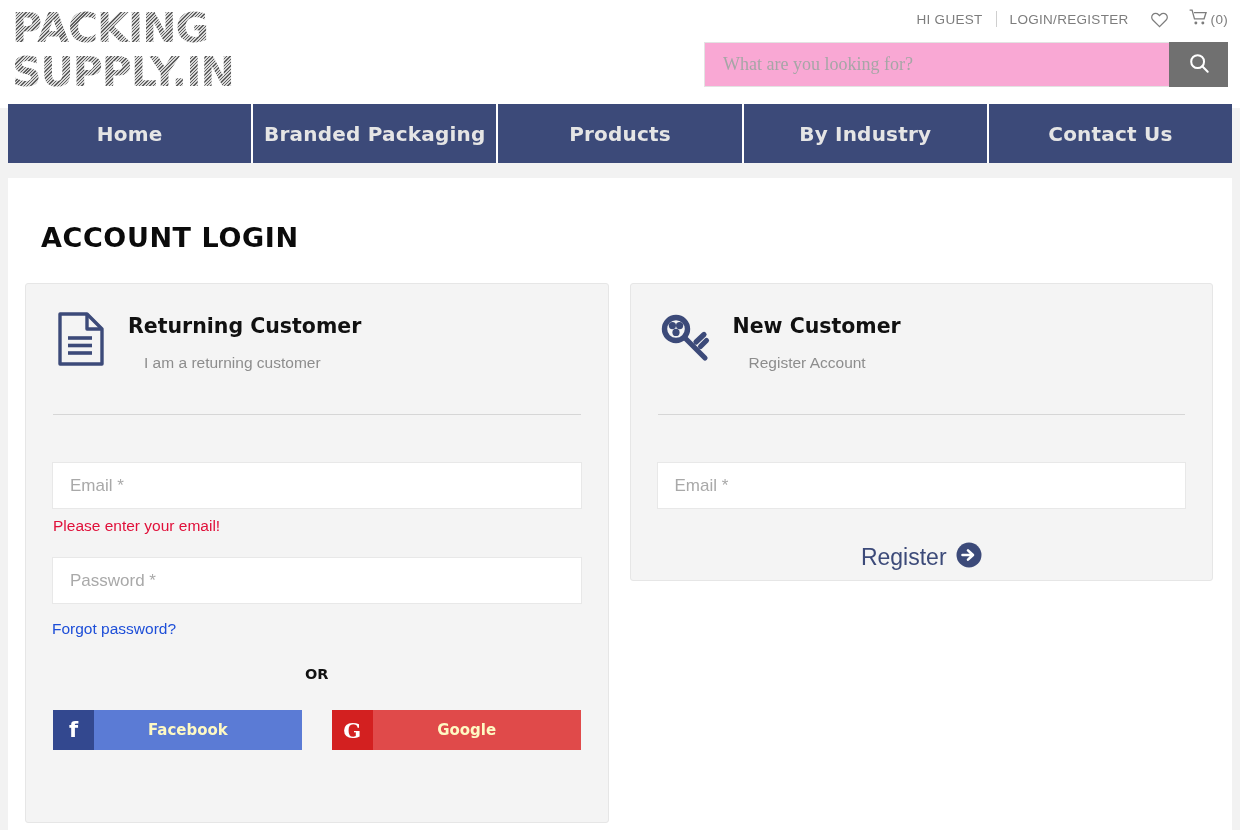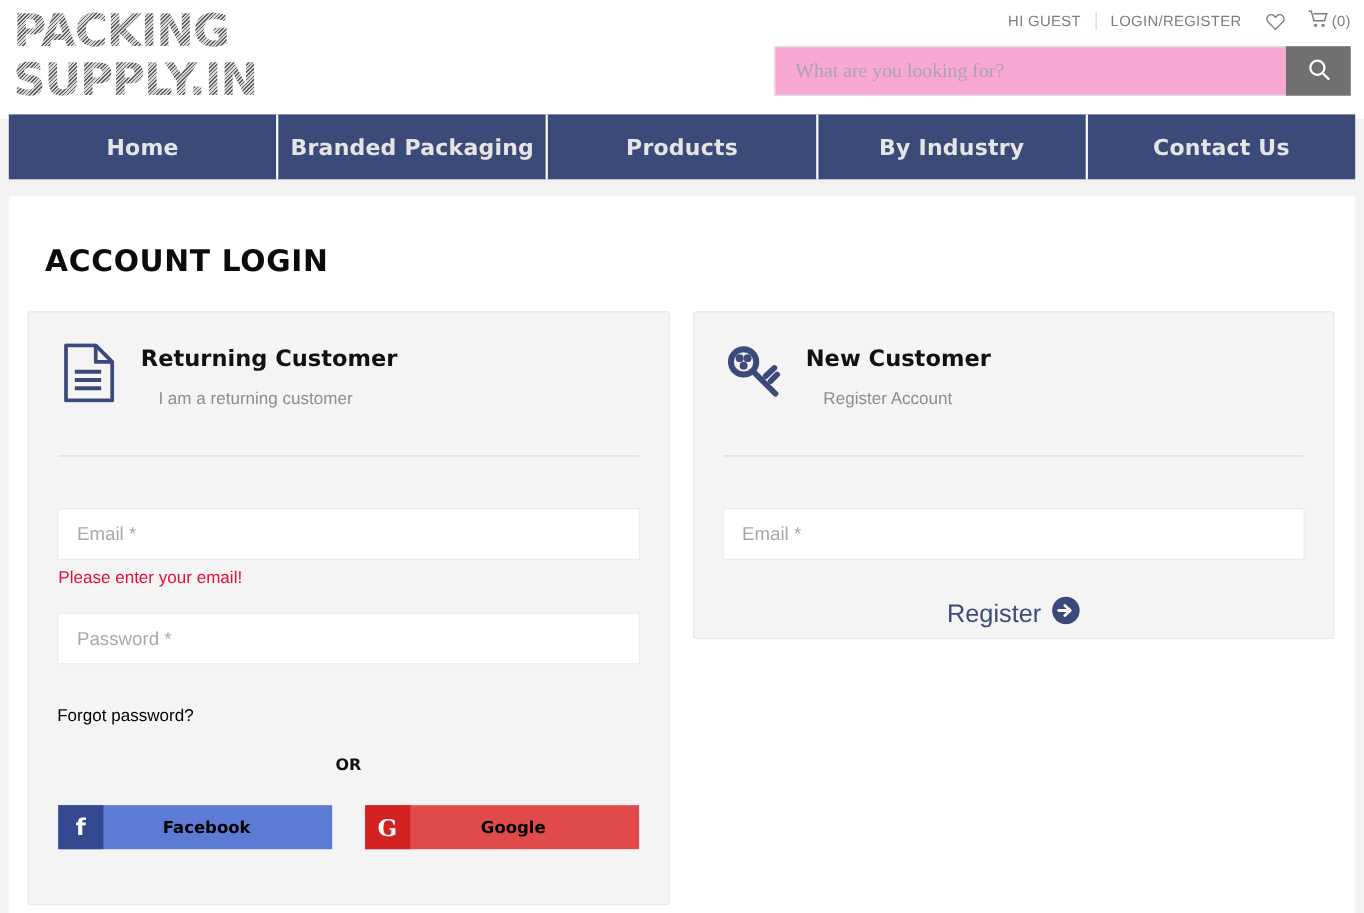--- a/index.html
+++ b/index.html
@@ -236,22 +236,22 @@
 
   .error-msg {
     color: #e0103a;
     font-size: 15.5px;
     margin: 8px 0 0 1px;
     font-weight: normal;
   }
 
   .forgot {
     font-size: 15.5px;
-    color: #000000;
-    margin-top: 38px;
+    color: #1d4ed8;
+    margin-top: 16px;
     display: inline-block;
     cursor: pointer;
     text-decoration: none;
   }
 
   .submit-row {
     display: flex;
     justify-content: center;
     align-items: center;
     gap: 9px;
@@ -296,21 +296,21 @@
     display: flex;
     align-items: center;
     justify-content: center;
     font-size: 21px;
     font-weight: bold;
     color: #ffffff;
   }
   .social-label {
     flex: 1;
     text-align: center;
-    color: #000000;
+    color: #fef9c3;
     font-size: 15px;
     font-weight: bold;
     padding-right: 20px;
   }
   .fb { background: #5b7bd5; }
   .fb .social-icon { background: #33488f; }
   .gg { background: #e04a4a; }
   .gg .social-icon { background: #d32020; font-family: "DejaVu Serif", serif; }
 </style>
 </head>

